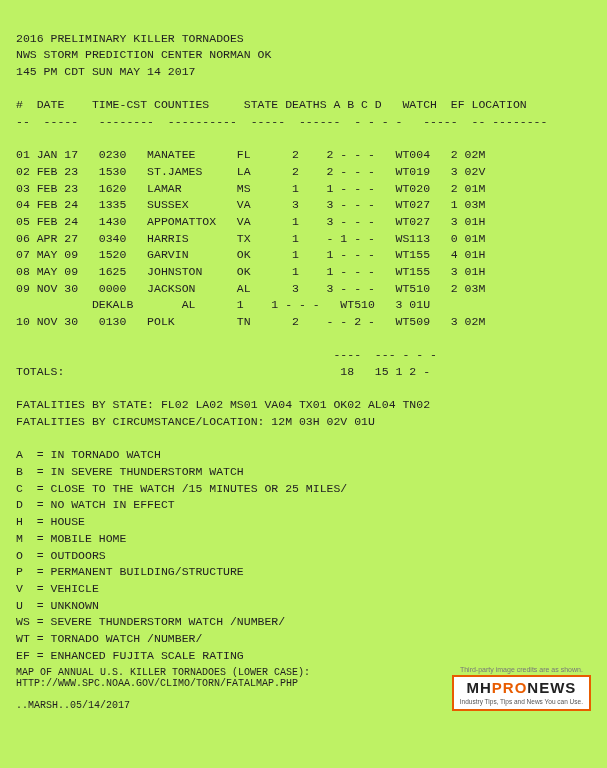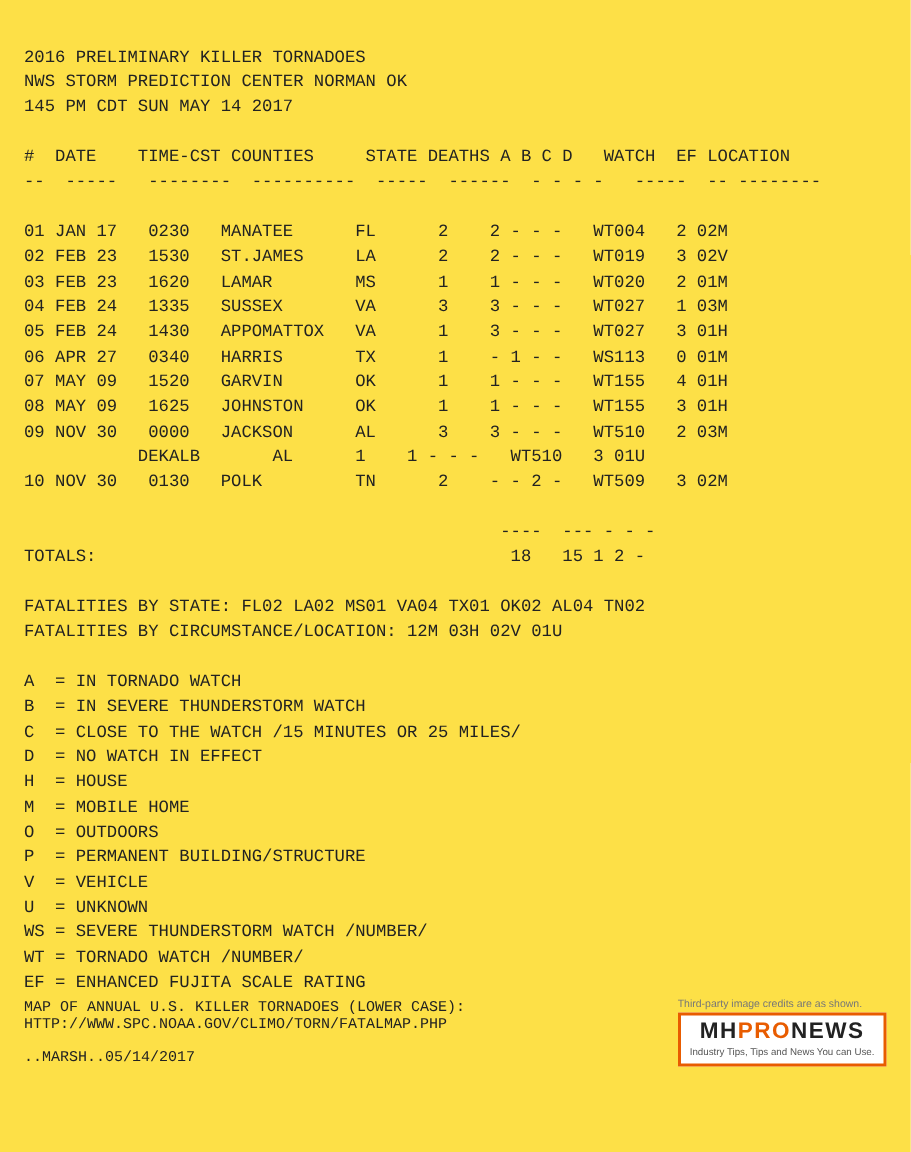--- a/index.html
+++ b/index.html
@@ -5,21 +5,21 @@
     * { margin: 0; padding: 0; box-sizing: border-box; }
     body {
       background: #f5f5f0;
       font-family: 'Courier New', Courier, monospace;
       font-size: 12px;
       color: #222;
       width: 607px;
       min-height: 768px;
     }
     .page {
-      background: #fde047;
+      background: #bef264;
       width: 607px;
       min-height: 768px;
       padding: 14px 16px 14px 16px;
       position: relative;
     }
     .pre-block {
       white-space: pre;
       font-family: 'Courier New', Courier, monospace;
       font-size: 11.5px;
       line-height: 1.45;
@@ -71,21 +71,21 @@
     .third-party-note {
       font-family: Arial, sans-serif;
       font-size: 7px;
       color: #777;
       text-align: right;
       margin-bottom: 2px;
     }
     .logo-area {
       display: flex;
       flex-direction: column;
-      align-items: flex-start;
+      align-items: center;
     }
   </style>
 </head>
 <body>
 
 <div class="page">
   <div class="pre-block">
 <span>2016 PRELIMINARY KILLER TORNADOES</span>
 <span>NWS STORM PREDICTION CENTER NORMAN OK</span>
 <span>145 PM CDT SUN MAY 14 2017</span>

